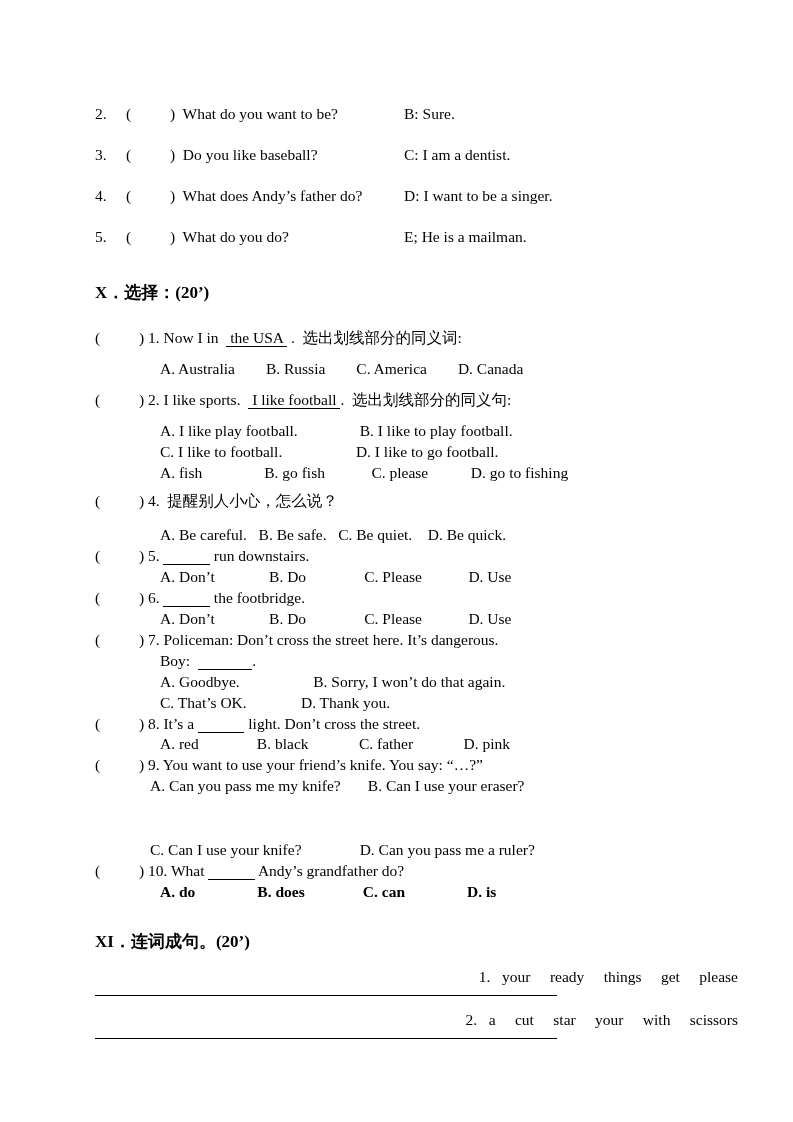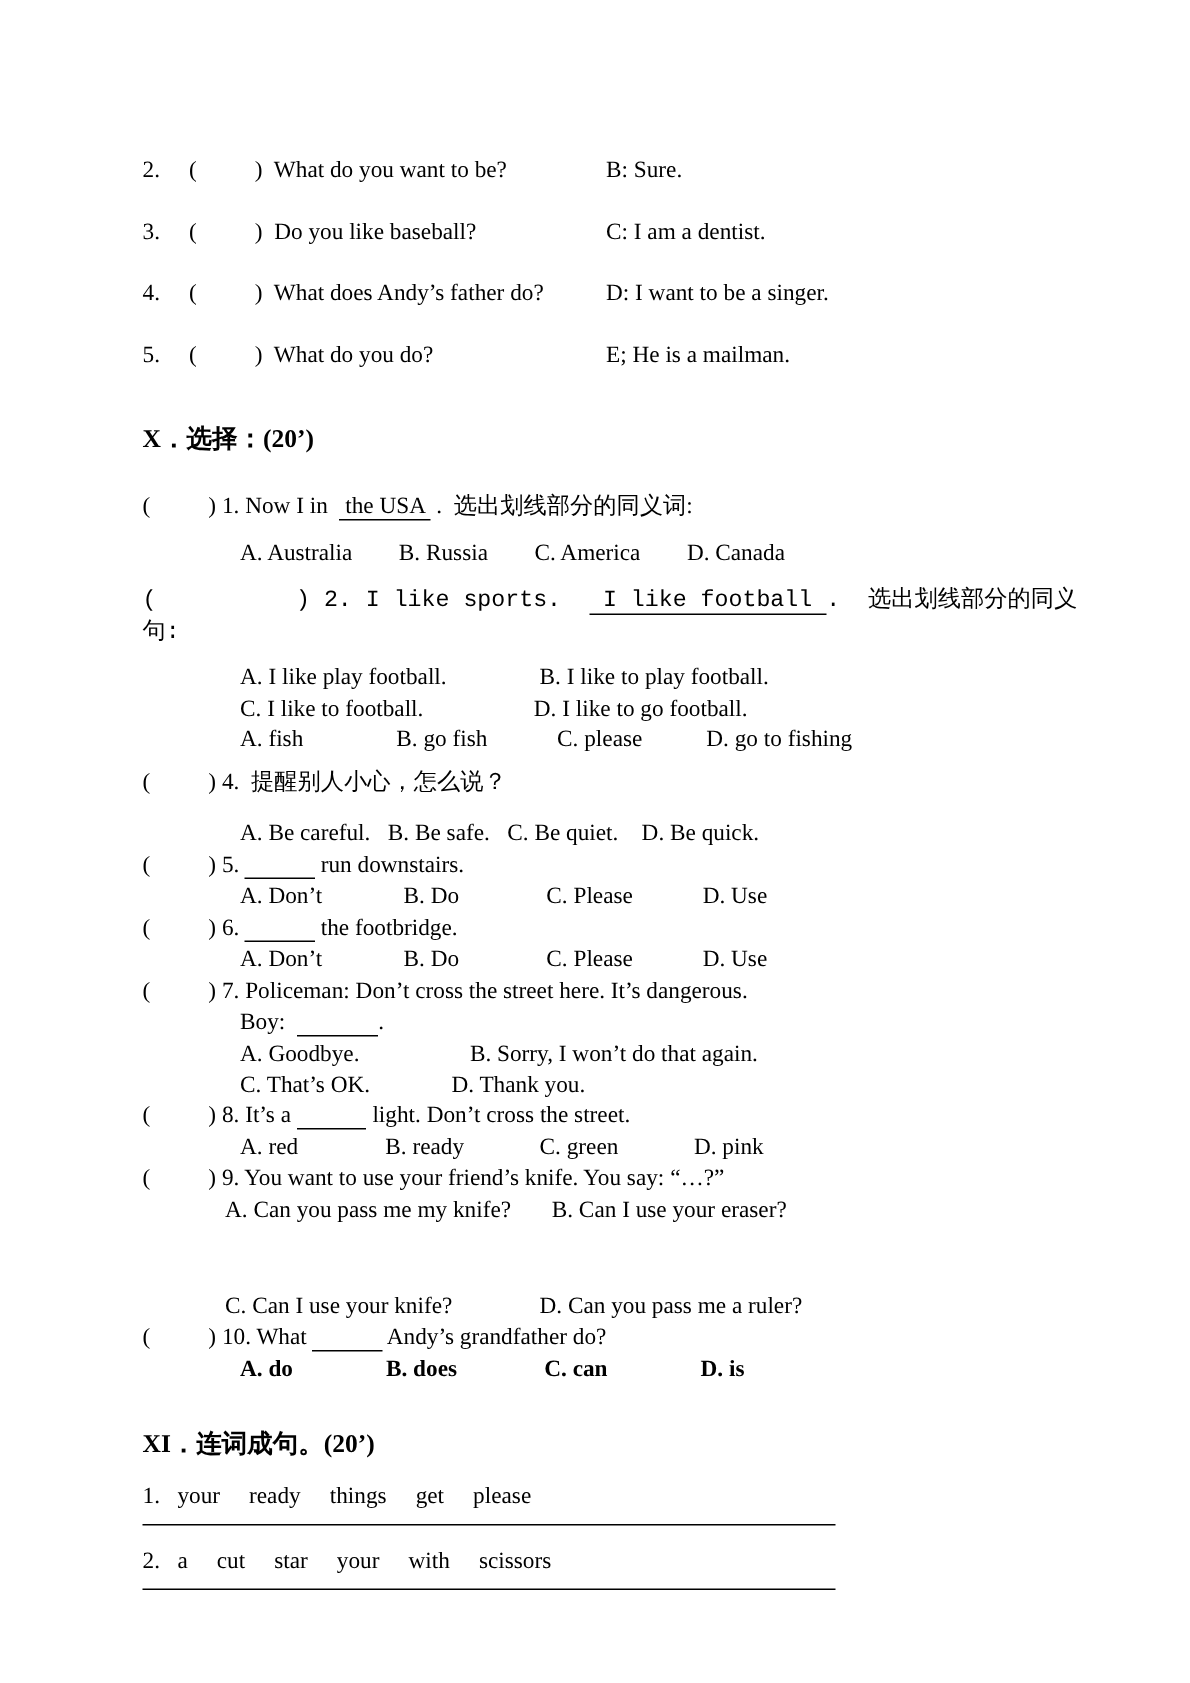--- a/index.html
+++ b/index.html
@@ -20,56 +20,56 @@
   
   .section-title { font-size: 17px; font-weight: bold; }
   #title-x { margin: 34px 0 24px 0; }
   #title-xi { margin: 27px 0 13px 0; }
 
   
   .mc-line { line-height: 20.9px; white-space: pre-wrap; }
   .u { border-bottom: 1px solid #000; }
 
   
-  .xi-words { line-height: 21px; white-space: pre-wrap; }
+  .xi-words { line-height: 21px; white-space: pre-wrap; text-align: right; }
   .xi-rule { width: 462px; border-bottom: 1.2px solid #000; height: 9px; margin-bottom: 13px; }
 </style>
 </head>
 <body>
 
 <div class="page">
 
   <div id="matching-rows">
       <div class="match-row"><span class="match-left">2.     (          )  What do you want to be?</span><span class="match-right">B: Sure.</span></div>
       <div class="match-row"><span class="match-left">3.     (          )  Do you like baseball?</span><span class="match-right">C: I am a dentist.</span></div>
       <div class="match-row"><span class="match-left">4.     (          )  What does Andy’s father do?</span><span class="match-right">D: I want to be a singer.</span></div>
       <div class="match-row"><span class="match-left">5.     (          )  What do you do?</span><span class="match-right">E; He is a mailman.</span></div>
     </div>
 
   <h2 class="section-title" id="title-x">X．选择：(20’)</h2>
 
   <div id="mc-lines">
       <div class="mc-line"><span>(          ) 1. Now I in  </span><span class="u"> the USA </span><span> .  选出划线部分的同义词:</span></div>
       <div class="mc-line" style="margin-top: 10px; padding-left: 65px;"><span>A. Australia        B. Russia        C. America        D. Canada</span></div>
-      <div class="mc-line" style="margin-top: 10px; font-family: Liberation Mono, monospace;"><span>(          ) 2. I like sports.  </span><span class="u"> I like football </span><span>.  选出划线部分的同义句:</span></div>
+      <div class="mc-line" style="margin-top: 10px;"><span>(          ) 2. I like sports.  </span><span class="u"> I like football </span><span>.  选出划线部分的同义句:</span></div>
       <div class="mc-line" style="margin-top: 10px; padding-left: 65px;"><span>A. I like play football.                B. I like to play football.</span></div>
       <div class="mc-line" style="padding-left: 65px;"><span>C. I like to football.                   D. I like to go football.</span></div>
       <div class="mc-line" style="padding-left: 65px;"><span>A. fish                B. go fish            C. please           D. go to fishing</span></div>
       <div class="mc-line" style="margin-top: 8px;"><span>(          ) 4.  提醒别人小心，怎么说？</span></div>
       <div class="mc-line" style="margin-top: 13px; padding-left: 65px;"><span>A. Be careful.   B. Be safe.   C. Be quiet.    D. Be quick.</span></div>
       <div class="mc-line"><span>(          ) 5. </span><span class="u">            </span><span> run downstairs.</span></div>
       <div class="mc-line" style="padding-left: 65px;"><span>A. Don’t              B. Do               C. Please            D. Use</span></div>
       <div class="mc-line"><span>(          ) 6. </span><span class="u">            </span><span> the footbridge.</span></div>
       <div class="mc-line" style="padding-left: 65px;"><span>A. Don’t              B. Do               C. Please            D. Use</span></div>
       <div class="mc-line"><span>(          ) 7. Policeman: Don’t cross the street here. It’s dangerous.</span></div>
       <div class="mc-line" style="padding-left: 65px;"><span>Boy:  </span><span class="u">              </span><span>.</span></div>
       <div class="mc-line" style="padding-left: 65px;"><span>A. Goodbye.                   B. Sorry, I won’t do that again.</span></div>
       <div class="mc-line" style="padding-left: 65px;"><span>C. That’s OK.              D. Thank you.</span></div>
       <div class="mc-line"><span>(          ) 8. It’s a </span><span class="u">            </span><span> light. Don’t cross the street.</span></div>
-      <div class="mc-line" style="padding-left: 65px;"><span>A. red               B. ready             C. green             D. pink</span></div>
+      <div class="mc-line" style="padding-left: 65px;"><span>A. red               B. black             C. father             D. pink</span></div>
       <div class="mc-line"><span>(          ) 9. You want to use your friend’s knife. You say: “…?”</span></div>
       <div class="mc-line" style="padding-left: 55px;"><span>A. Can you pass me my knife?       B. Can I use your eraser?</span></div>
       <div class="mc-line" style="padding-left: 55px; margin-top: 43px;"><span>C. Can I use your knife?               D. Can you pass me a ruler?</span></div>
       <div class="mc-line"><span>(          ) 10. What </span><span class="u">            </span><span> Andy’s grandfather do?</span></div>
       <div class="mc-line" style="padding-left: 65px; font-weight: bold;"><span>A. do                B. does               C. can                D. is</span></div>
     </div>
 
   <h2 class="section-title" id="title-xi">XI．连词成句。(20’)</h2>
 
   <div id="xi-items">

